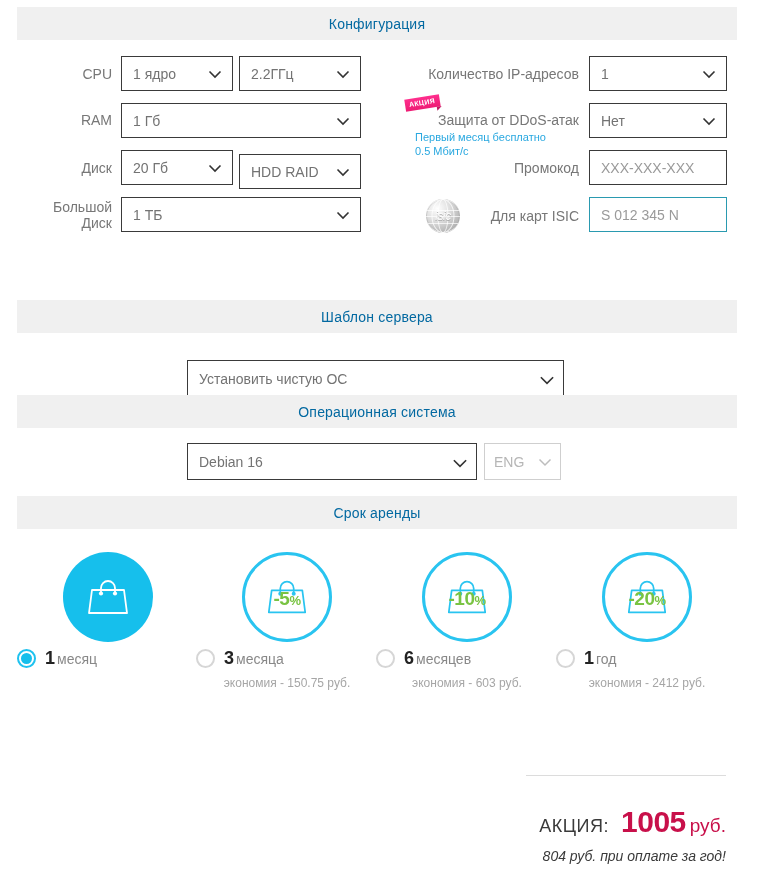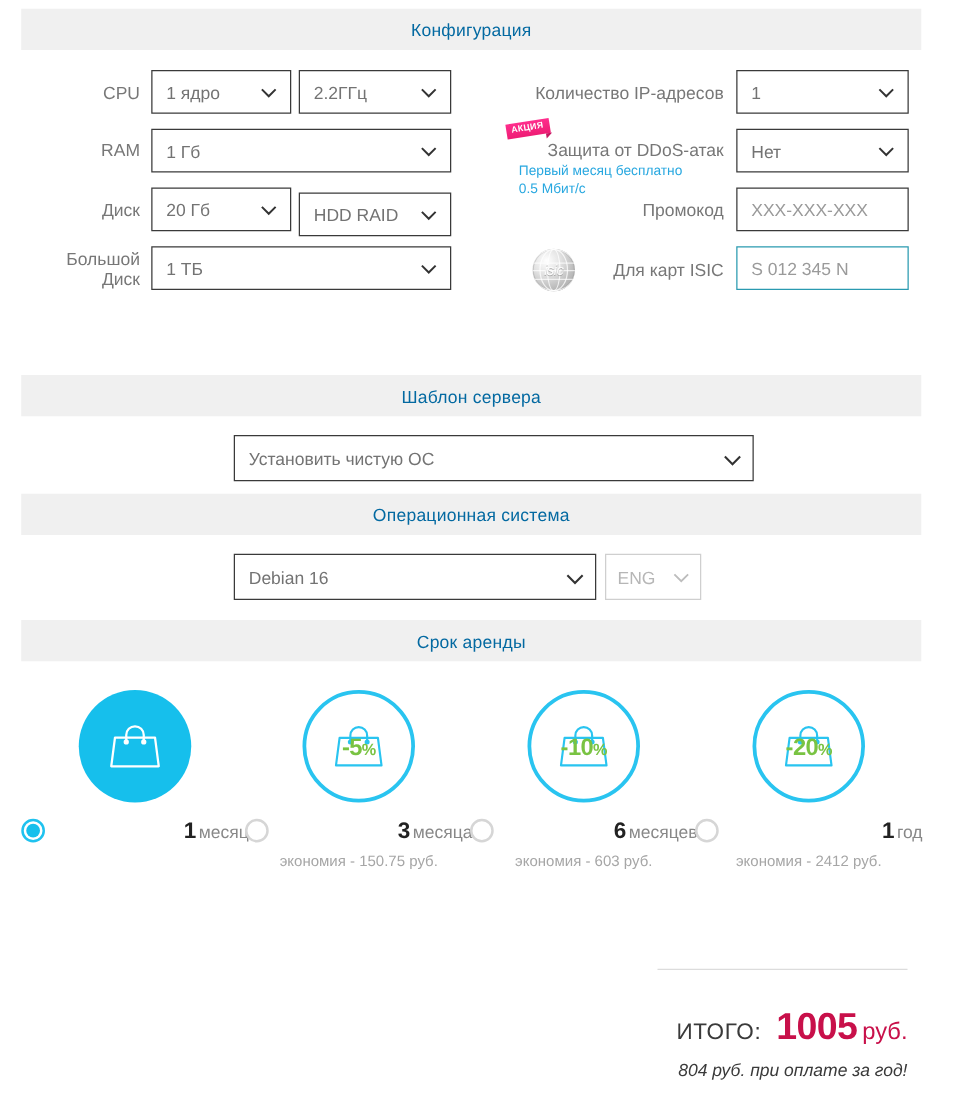--- a/index.html
+++ b/index.html
@@ -207,24 +207,24 @@
     font-size: 19px;
     letter-spacing: -.5px;
     white-space: nowrap;
   }
   .bag-discount .pct {
     font-size: 13px;
     font-weight: bold;
   }
 
   .period-choice {
-    margin-top: 12px;
+    margin-top: 6px;
     display: flex;
     align-items: center;
-    justify-content: space-between;
+    justify-content: flex-start;
     gap: 9px;
   }
   .radio {
     width: 19px;
     height: 19px;
     border-radius: 50%;
     box-sizing: border-box;
     border: 2px solid #d6d6d6;
     background: #fff;
     flex: 0 0 auto;
@@ -410,21 +410,21 @@
     <div class="par p2"></div>
     <div class="par p3"></div>
     <div class="isic-text">isic</div>
   </div>
   <div class="field-label" style="position:absolute; left:466px; top:208px; width:113px;">Для карт ISIC</div>
   <input class="text-input teal" style="left: 589px; top: 197px; width: 138px; height: 35px;" type="text" placeholder="S 012 345 N">
 
   <div class="section-bar" style="top:300px;">
     <span class="section-title">Шаблон сервера</span>
   </div>
-  <div class="select-box" style="left:187px; top:348px; width:416px; height:37px;">
+  <div class="select-box" style="left:187px; top:360px; width:377px; height:37px;">
     <span class="sel-value">Установить чистую ОС</span>
     <span class="chev">
       <svg width="20" height="20" viewBox="0 0 18 18">
           <path d="M3.5 6.5 L9 12 L14.5 6.5" fill="none" stroke="#333" stroke-width="1.5"></path>
         </svg>
     </span>
   </div>
 
   <div class="section-bar" style="top:395px;">
     <span class="section-title">Операционная система</span>
@@ -520,17 +520,17 @@
       <span class="radio"></span>
       <span class="period-name">
         <b>1</b><span>год</span>
       </span>
     </div>
     <div class="period-saving">экономия - 2412 руб.</div>
   </div>
 
   <div class="total-rule"></div>
   <div class="total-row">
-    <span class="total-label">ИТОГО:</span><span class="total-value">1005</span><span class="total-cur">руб.</span>
+    <span class="total-label">АКЦИЯ:</span><span class="total-value">1005</span><span class="total-cur">руб.</span>
   </div>
   <div class="total-note">804 руб. при оплате за год!</div>
 
 </div>
 
 </body></html>

